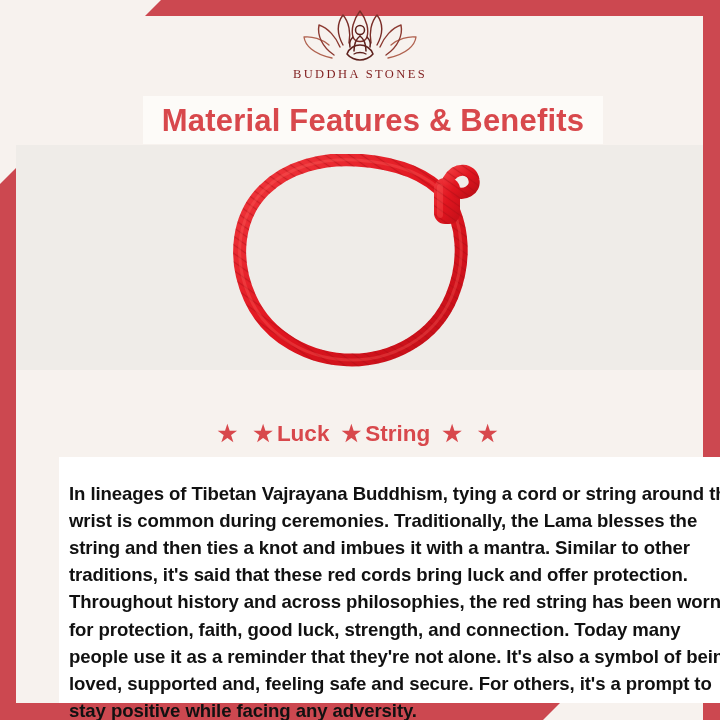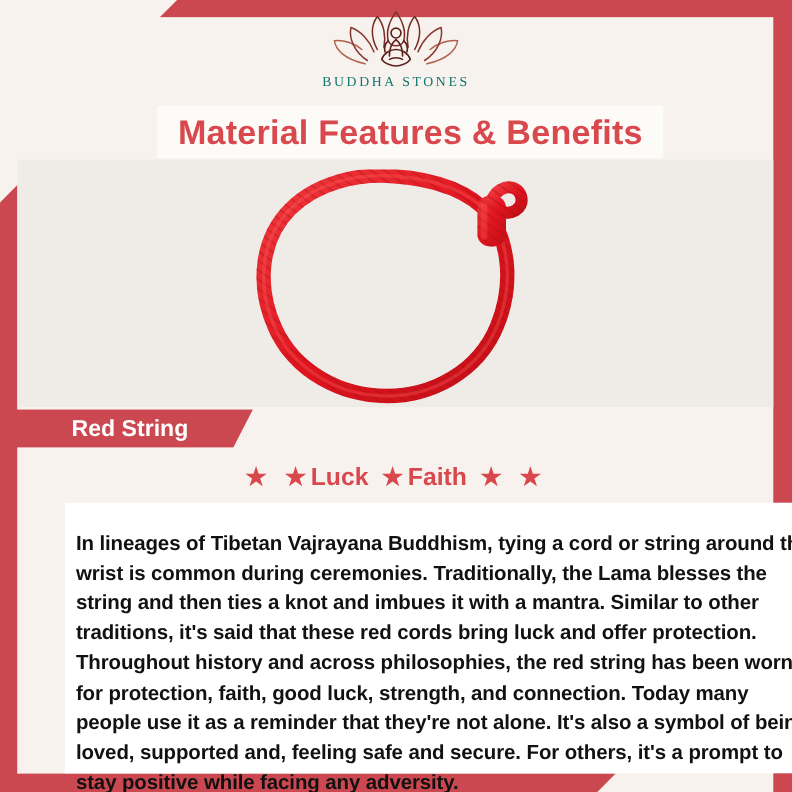--- a/index.html
+++ b/index.html
@@ -77,21 +77,21 @@
   #logo-mark {
     width: 118px;
     height: 56px;
     display: block;
   }
   #logo-text {
     margin-top: 3px;
     font-family: "Liberation Serif", serif;
     font-size: 12.5px;
     letter-spacing: 2.4px;
-    color: #0f766e;
+    color: #7f1d1d;
     text-align: center;
     white-space: nowrap;
   }
 
   
   #title-panel {
     position: absolute;
     left: 143px;
     top: 96px;
     width: 460px;
@@ -285,35 +285,32 @@
         <rect x="214" y="24" width="26" height="46" rx="11" fill="url(#cordGrad)"></rect>
         <rect x="214" y="24" width="26" height="46" rx="11" fill="url(#braid)"></rect>
         <rect x="217" y="30" width="6" height="34" rx="3" fill="#ff6b63" opacity="0.28"></rect>
 
         <path d="M228 26 C236 12 252 14 254 26 C256 36 244 42 236 38" fill="none" stroke="url(#cordGrad)" stroke-width="11" stroke-linecap="round"></path>
         <path d="M228 26 C236 12 252 14 254 26 C256 36 244 42 236 38" fill="none" stroke="url(#braid)" stroke-width="11" stroke-linecap="round"></path>
       </g>
     </svg>
   </div>
 
-  <div id="ribbon">
-    <span id="ribbon-label">Red String</span>
-  </div>
 
   <div id="benefits">
     <div class="benefit">
       <span class="star">★</span>
     </div>
     <div class="benefit">
       <span class="star">★</span>
       <span>Luck</span>
     </div>
     <div class="benefit">
       <span class="star">★</span>
-      <span>Faith</span>
+      <span>String</span>
     </div>
     <div class="benefit">
       <span class="star">★</span>
     </div>
     <div class="benefit">
       <span class="star">★</span>
     </div>
   </div>
 
   <div id="description-panel">

